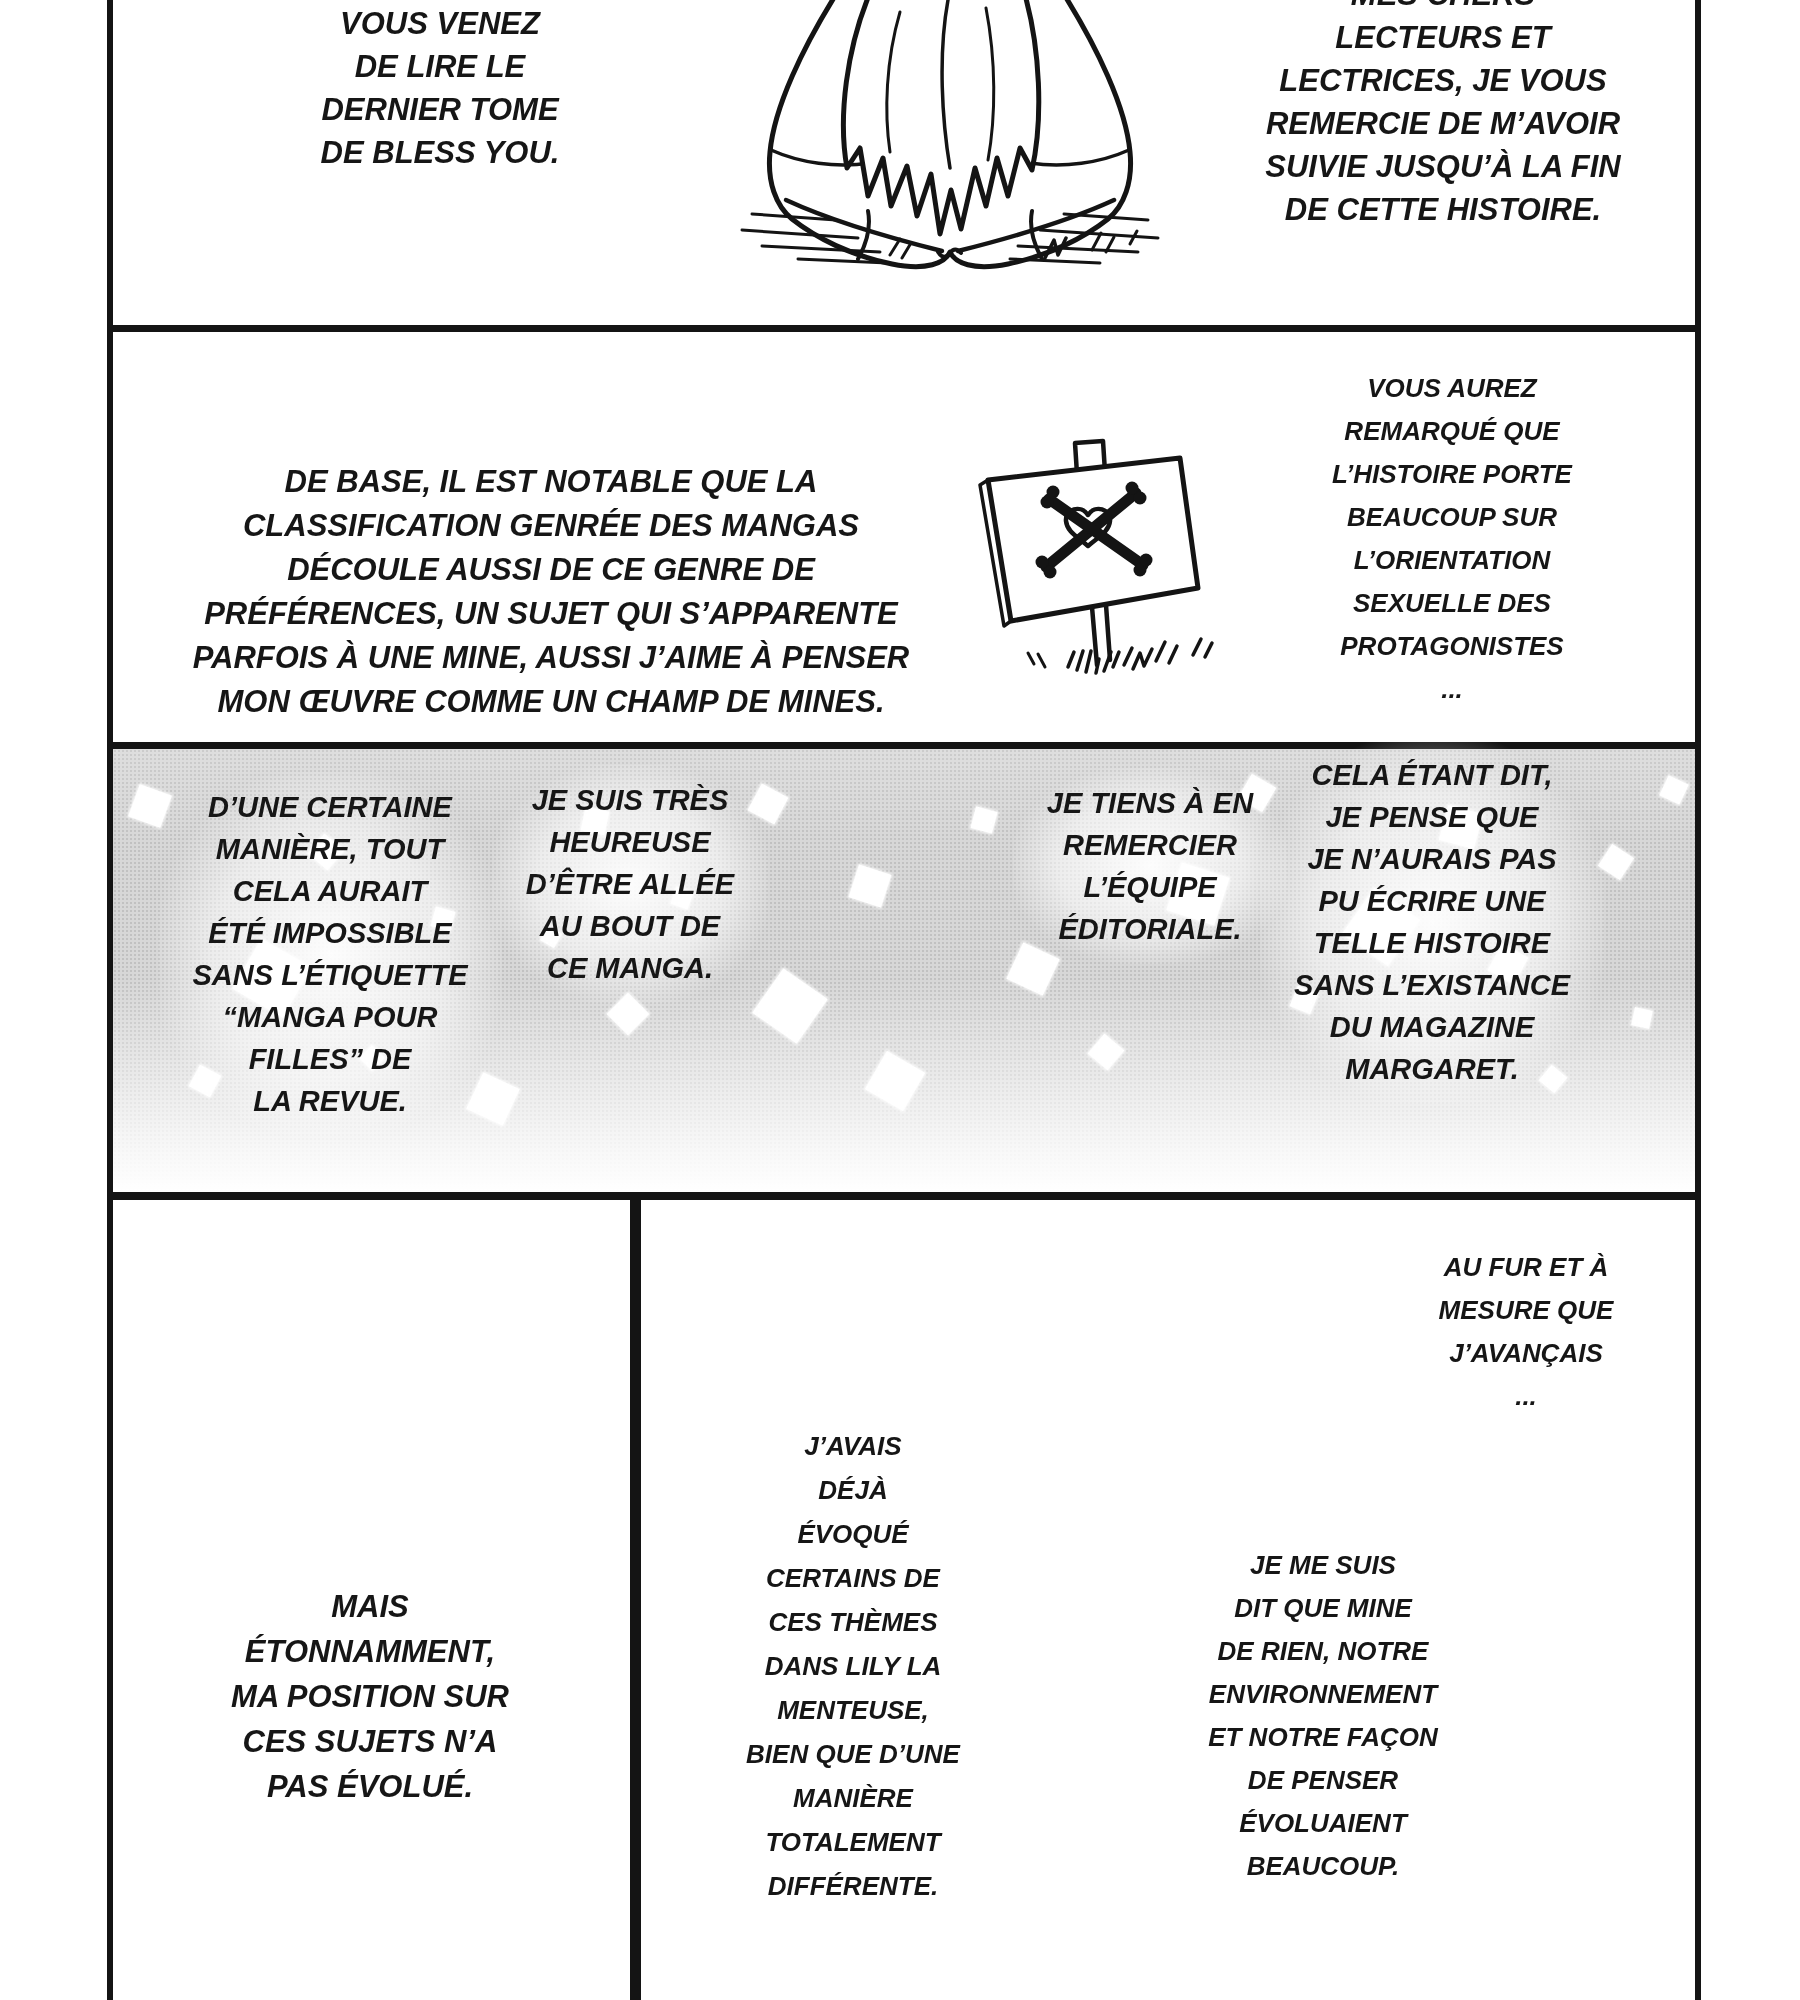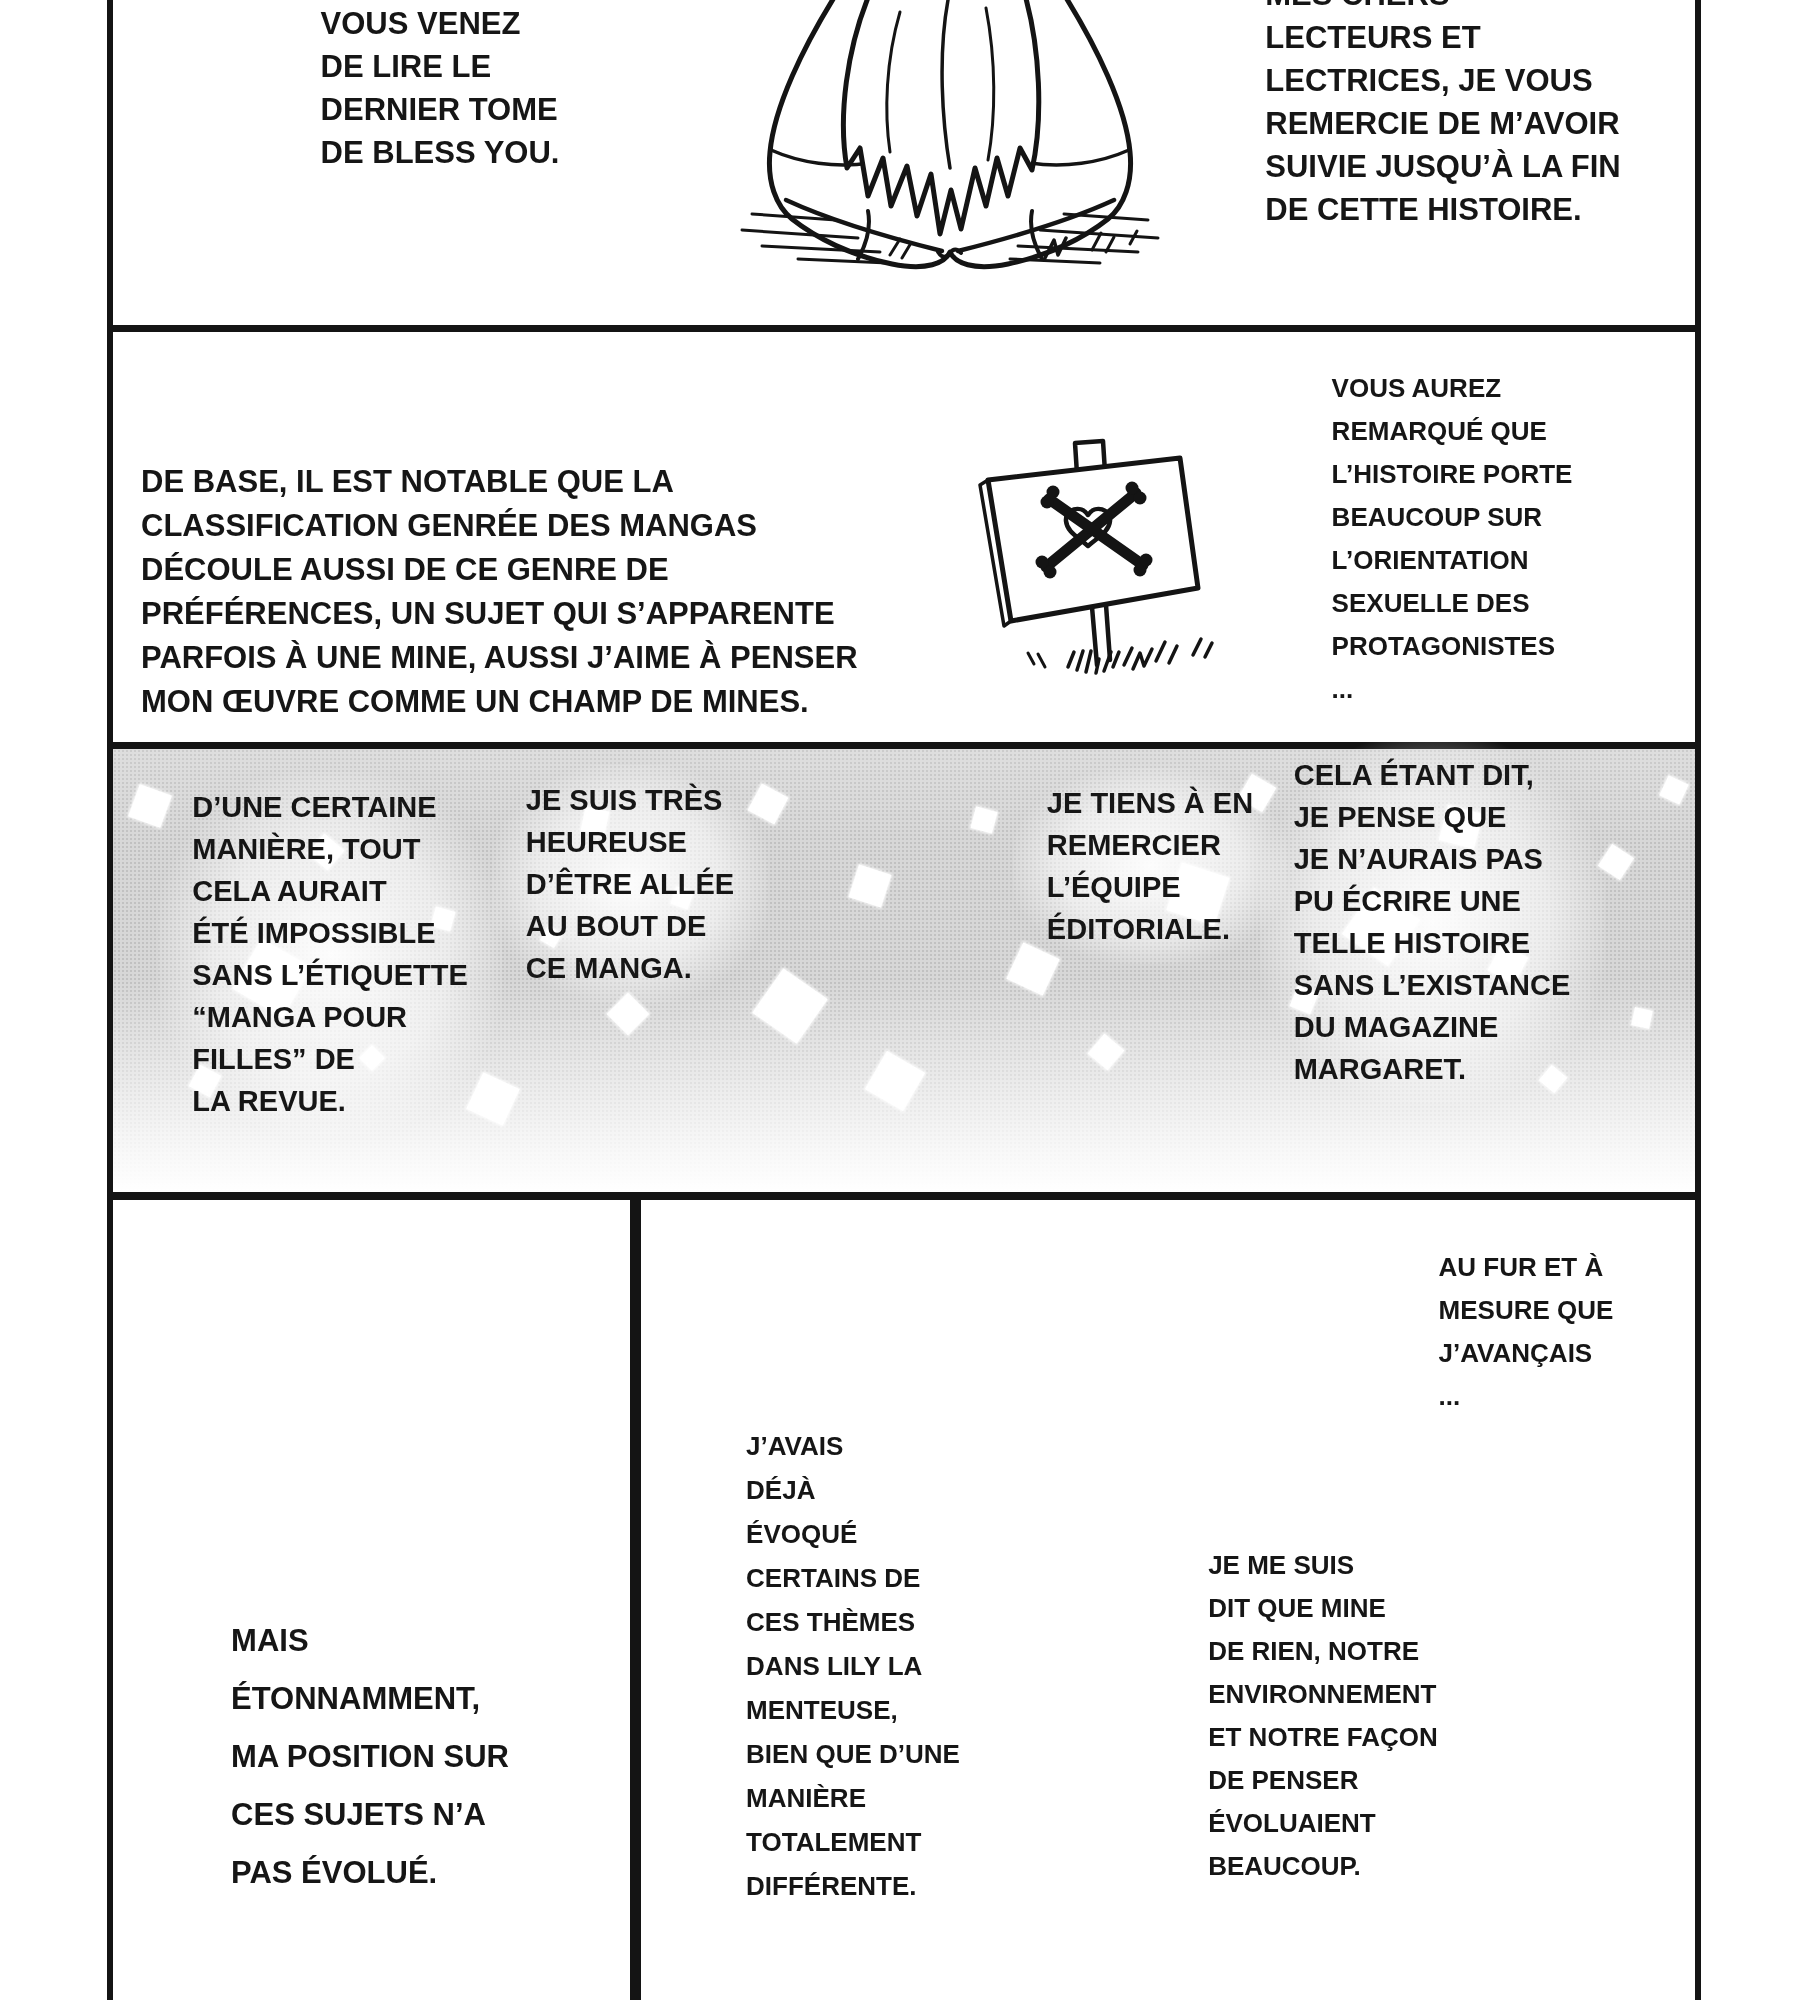--- a/index.html
+++ b/index.html
@@ -1,25 +1,25 @@
 <!DOCTYPE html>
 <html><head>
 <meta charset="utf-8">
 <style>
   html,body{margin:0;padding:0;background:#fff;}
   .page{position:relative;width:1800px;height:2000px;background:#fff;overflow:hidden;
         font-family:"Liberation Sans",sans-serif;}
   .border{position:absolute;background:#141414;z-index:30;}
-  .txt{position:absolute;transform:translateX(-50%);white-space:pre-line;
-       font-weight:700;color:#161616;z-index:20;}
+  .txt{position:absolute;transform:translateX(-50%);white-space:pre-line;text-align:center;
+       font-style:italic;font-weight:700;color:#161616;z-index:20;}
   .fs31{font-size:31px;line-height:43px;}
   .fs30{font-size:26px;line-height:43px;}
   .fs29{font-size:29px;line-height:42px;}
   .lh44{line-height:44px;}
-  .lh47{line-height:58px;margin-top:28px;}
+  .lh47{line-height:45px;}
   .gray-panel{position:absolute;left:113px;top:742px;width:1582px;height:458px;box-sizing:border-box;
       border-top:7px solid #141414;border-bottom:8px solid #141414;z-index:5;
       background-color:#d7d7d7;
       background-image:
         linear-gradient(180deg, rgba(255,255,255,.18) 0%, rgba(255,255,255,0) 22%, rgba(255,255,255,0) 52%, rgba(255,255,255,.82) 90%, #ffffff 100%),
         radial-gradient(circle, #c1c1c1 0.9px, rgba(0,0,0,0) 1.15px);
       background-size:100% 100%, 4px 4px;}
   .tone-square{position:absolute;background:#fff;display:block;box-shadow:0 0 3px 1px rgba(255,255,255,.9);}
   .halo{background:radial-gradient(ellipse at center, rgba(255,255,255,.95) 0%, rgba(255,255,255,.55) 48%, rgba(255,255,255,0) 75%);
         padding:14px 34px;}

